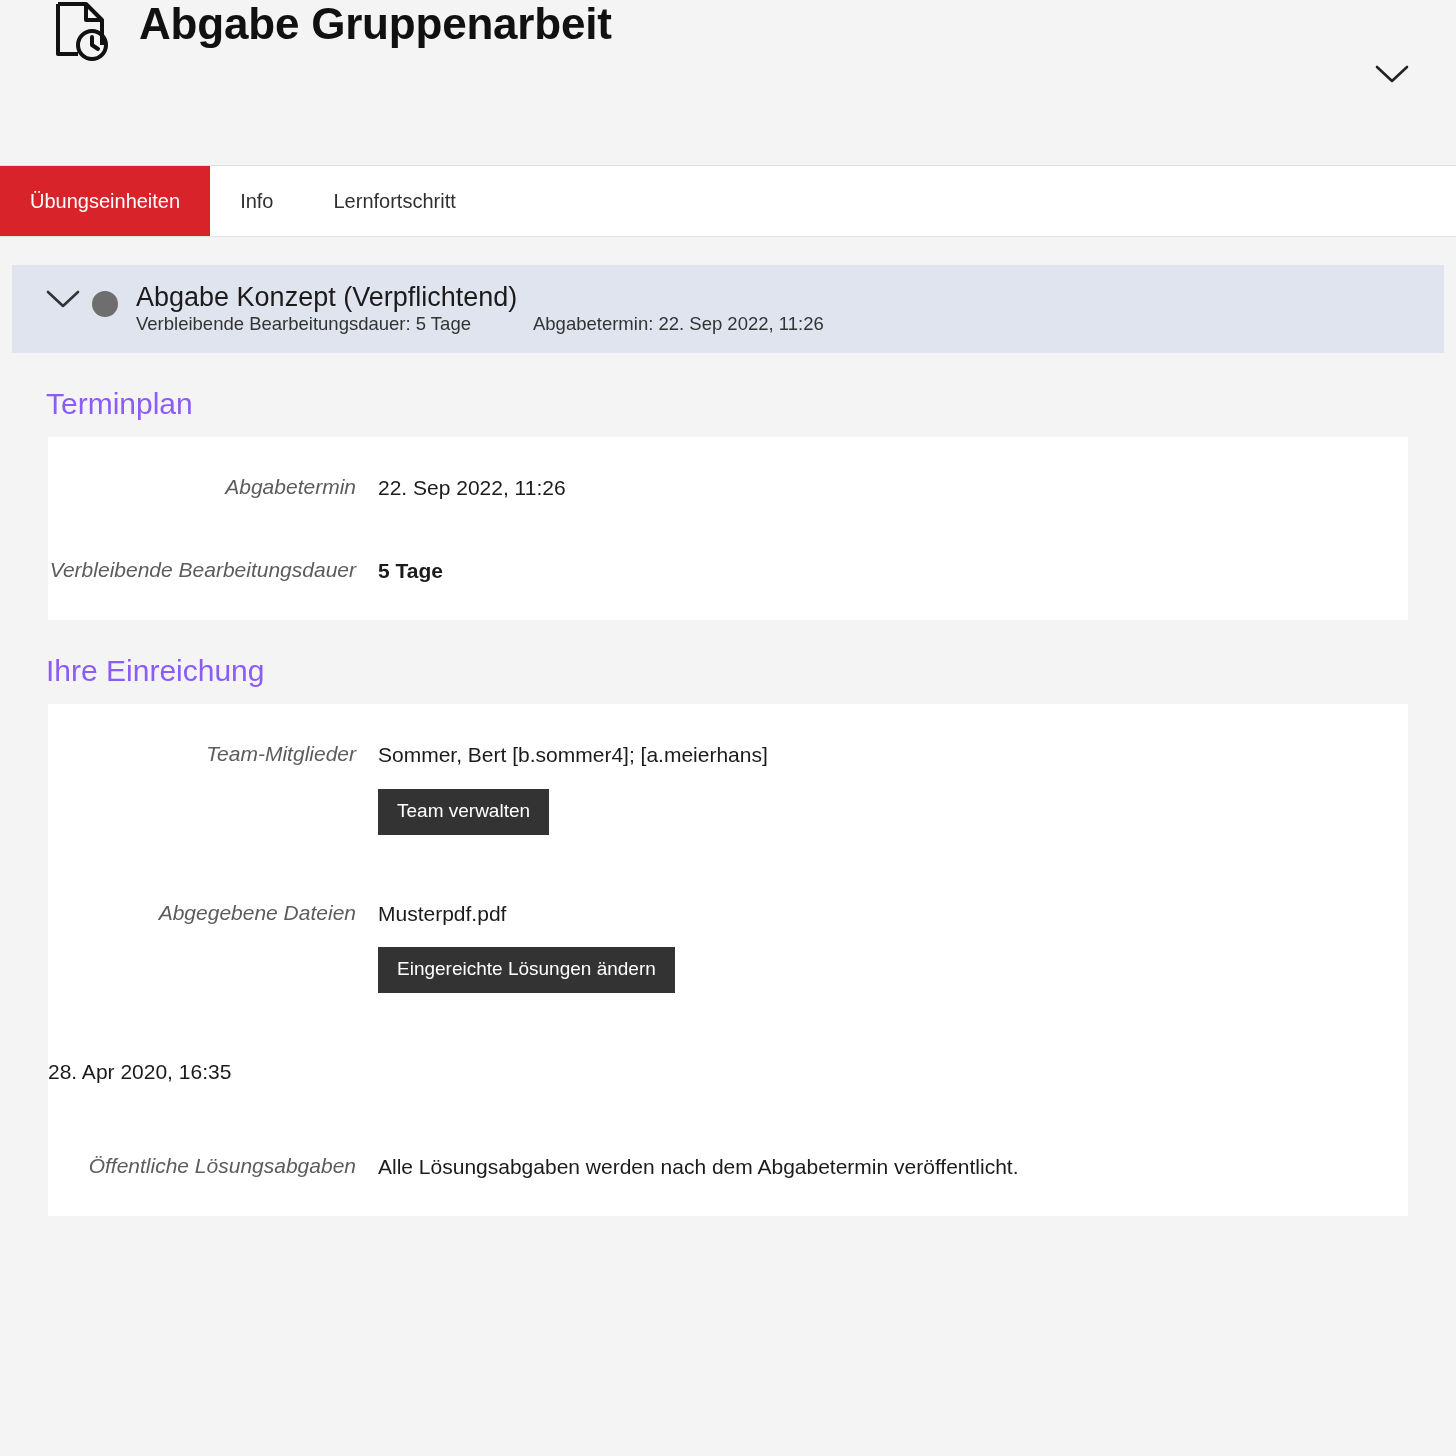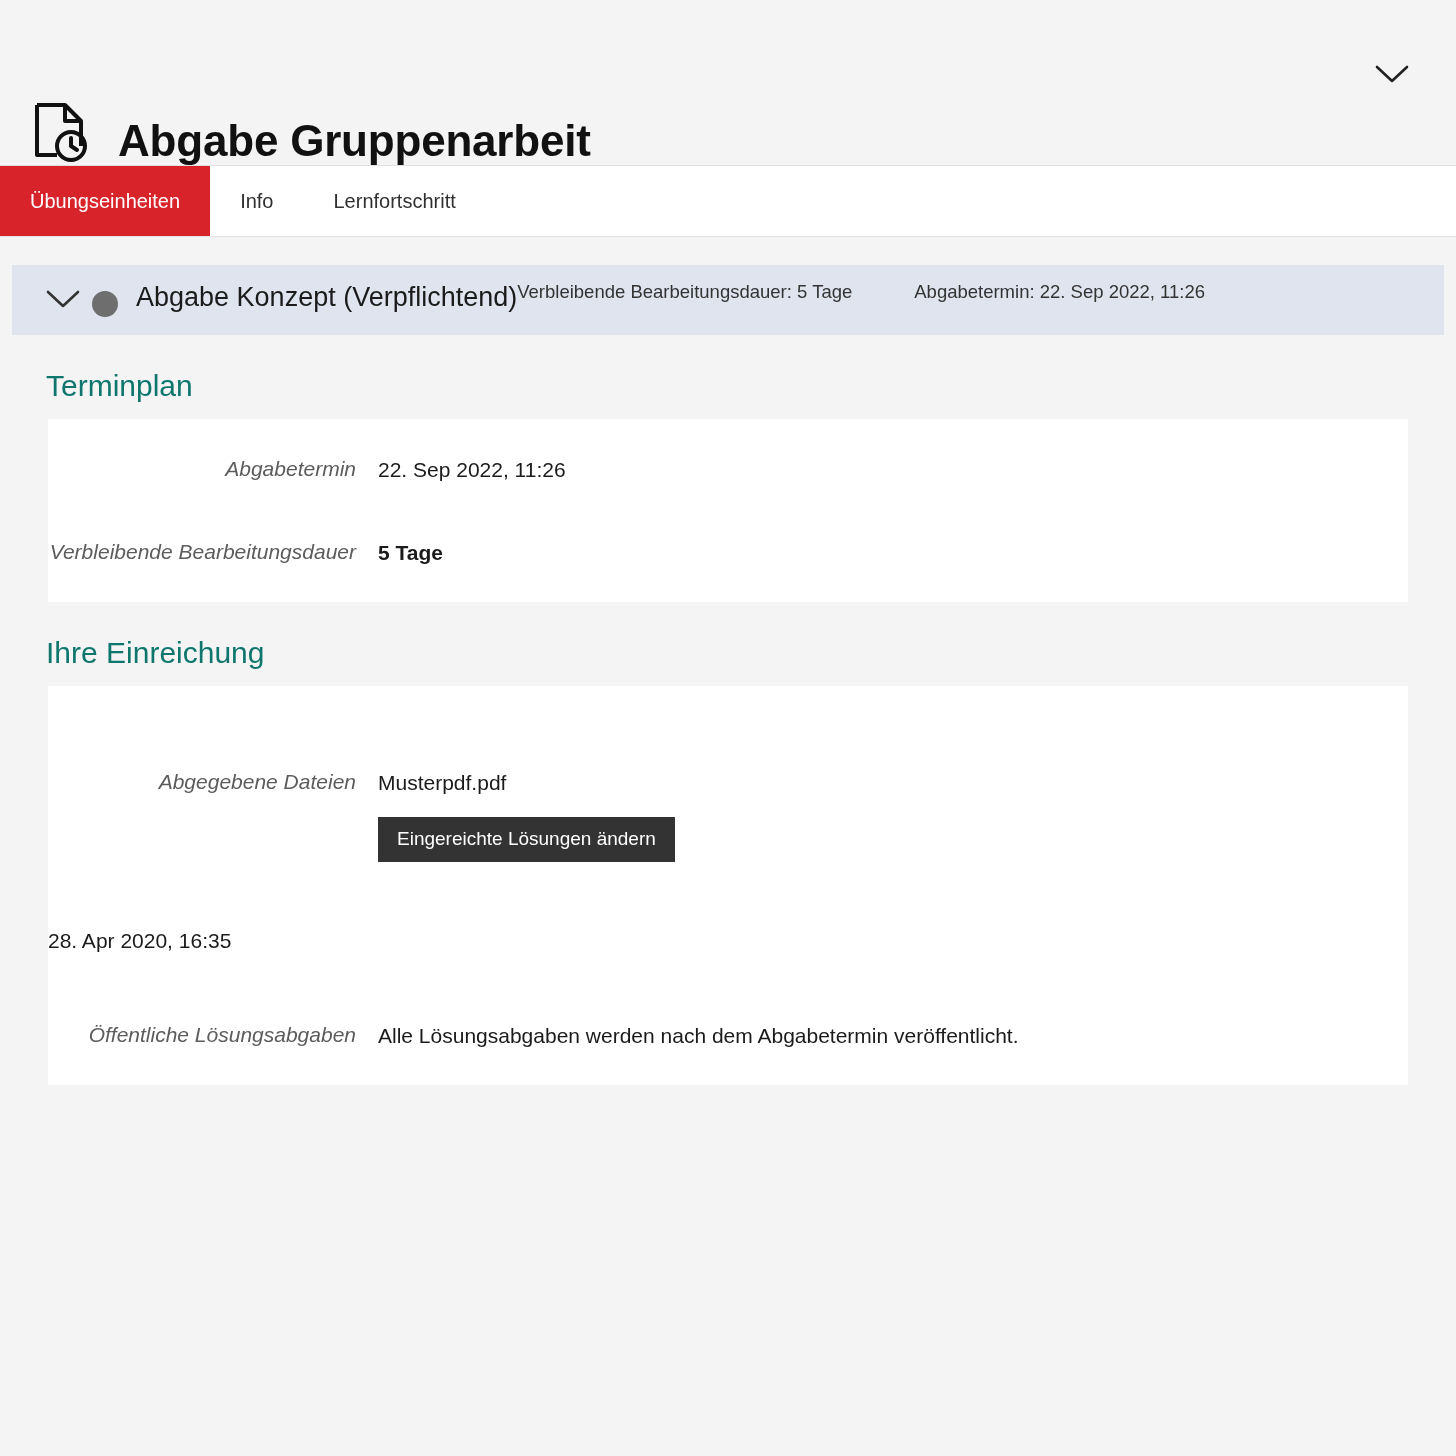--- a/index.html
+++ b/index.html
@@ -21,22 +21,22 @@
     background: #f4f4f4;
     position: relative;
     box-sizing: border-box;
   }
 
   
   .header {
     height: 166px;
     background: #f4f4f4;
     display: flex;
-    align-items: flex-end;
-    padding: 0 34px 0 28px;
+    align-items: flex-start;
+    padding: 0 34px 0 49px;
     box-sizing: border-box;
     border-bottom: 1px solid #e0e0e0;
     position: relative;
   }
   .header-icon {
     width: 64px;
     height: 64px;
     flex: 0 0 auto;
     margin-right: 26px;
     display: flex;
@@ -108,39 +108,39 @@
     width: 26px;
     height: 26px;
     border-radius: 50%;
     background: #6e6e6e;
     flex: 0 0 auto;
     margin-top: 10px;
     margin-right: 18px;
   }
   .unit-texts {
     display: flex;
-    flex-direction: row;
+    flex-direction: column;
   }
   .unit-title {
     font-size: 27px;
     color: #1b1b1b;
     line-height: 1.2;
   }
   .unit-meta {
     display: flex;
     font-size: 18.5px;
     color: #333;
   }
   .unit-meta .m1 { margin-right: 62px; }
 
   
   .section-title {
     font-size: 30px;
     font-weight: normal;
-    color: #0f766e;
+    color: #8b5cf6;
     margin: 34px 0 16px 34px;
   }
   .panel {
     background: #ffffff;
     margin: 0 36px 0 36px;
     padding: 26px 0 26px 0;
   }
   .row {
     display: flex;
     align-items: flex-start;
@@ -239,20 +239,27 @@
       <div class="spacer-sm"></div>
       <div class="row">
         <div class="label">Verbleibende Bearbeitungsdauer</div>
         <div class="value bold">5 Tage</div>
       </div>
     </div>
 
     <div class="section-title">Ihre Einreichung</div>
     <div class="panel">
 
+      <div class="row">
+        <div class="label">Team-Mitglieder</div>
+        <div>
+          <div class="value">Sommer, Bert [b.sommer4]; [a.meierhans]</div>
+          <button class="btn">Team verwalten</button>
+        </div>
+      </div>
 
       <div class="spacer-md"></div>
 
       <div class="row">
         <div class="label">Abgegebene Dateien</div>
         <div>
           <div class="value">Musterpdf.pdf</div>
           <button class="btn">Eingereichte Lösungen ändern</button>
         </div>
       </div>

